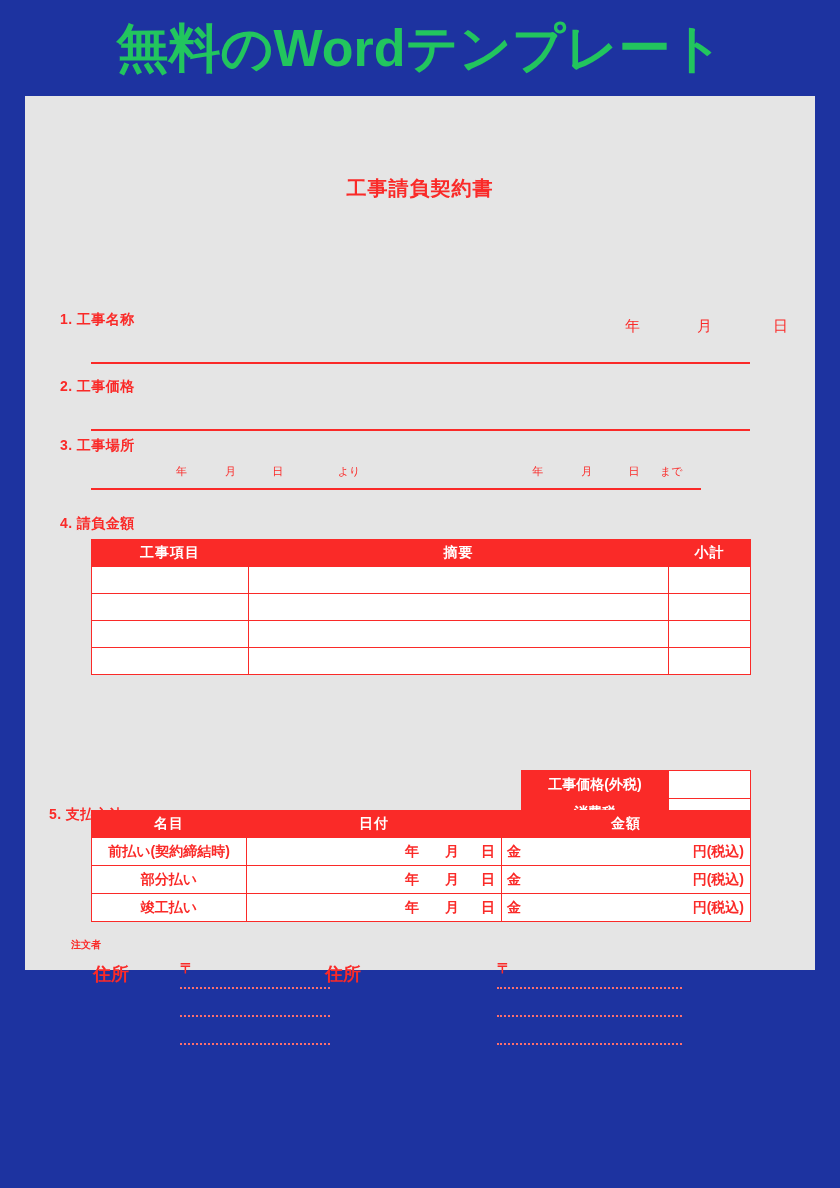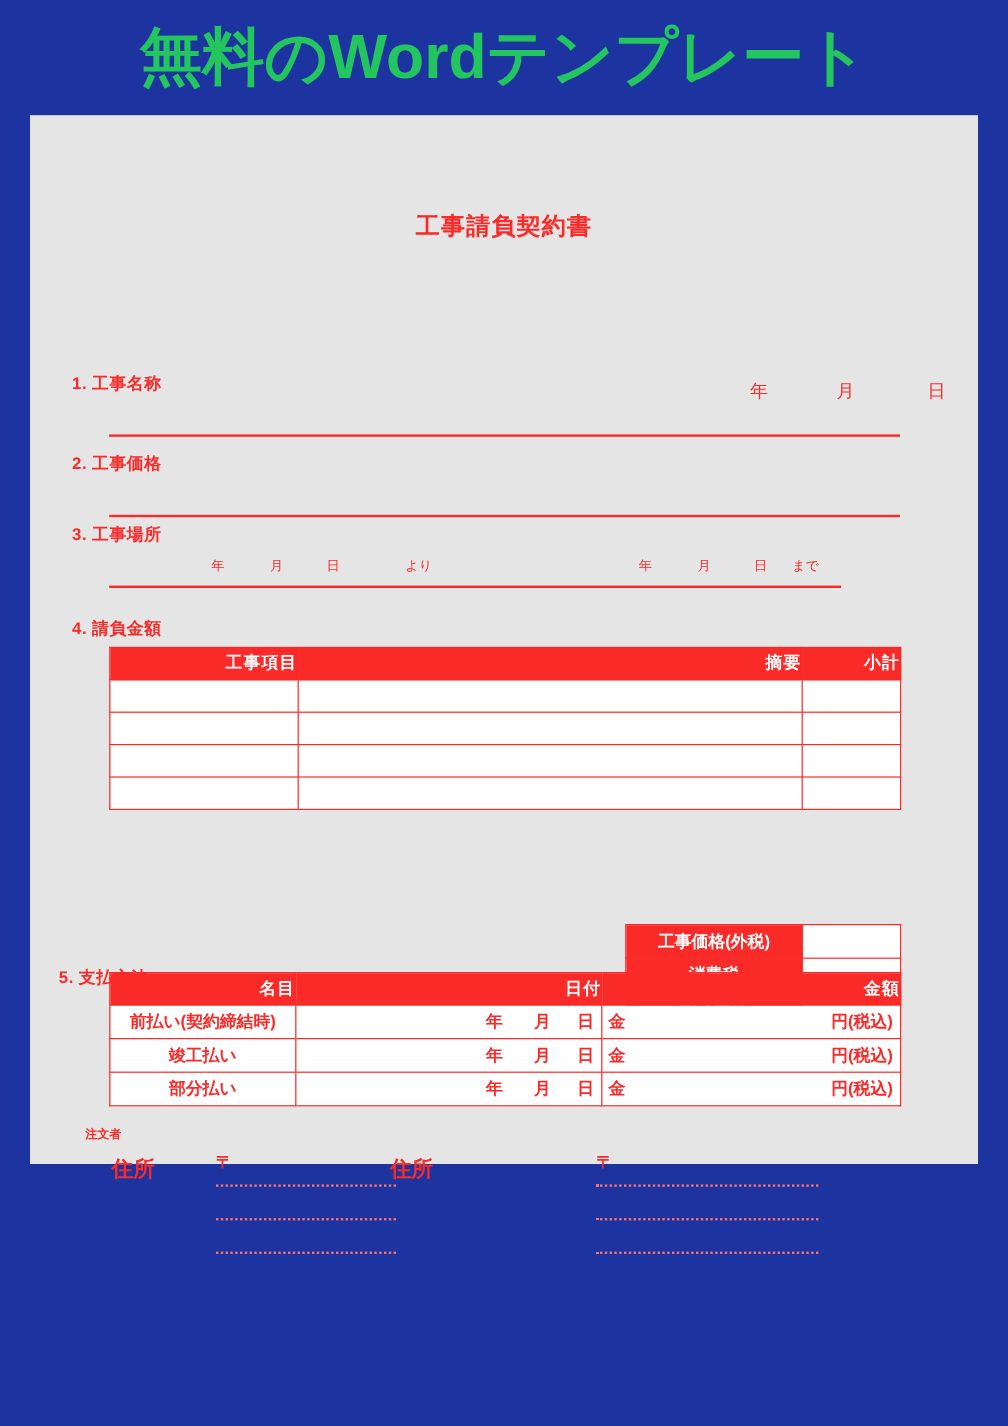--- a/index.html
+++ b/index.html
@@ -146,21 +146,21 @@
   table td, table th {
     border: 1px solid #fa2a28;
     font-size: 14px;
     font-weight: 700;
     padding: 0;
     height: 27px;
   }
   th {
     background: #fa2a28;
     color: #ffffff !important;
-    text-align: right;
+    text-align: center;
     letter-spacing: 1px;
   }
   td { background: #ffffff; }
 
   
   .tbl-amount {
     left: 66px;
     top: 443px;
     width: 659px;
   }
@@ -373,51 +373,51 @@
           </div>
         </td>
         <td class="c-amt">
           <div class="amt-cells">
             <span>金</span>
             <span>円(税込)</span>
           </div>
         </td>
       </tr>
       <tr>
+        <td class="c-name cell-name">部分払い</td>
+        <td class="c-date">
+          <div class="date-cells">
+            <span class="dc-y">年</span>
+            <span class="dc-m">月</span>
+            <span class="dc-d">日</span>
+          </div>
+        </td>
+        <td class="c-amt">
+          <div class="amt-cells">
+            <span>金</span>
+            <span>円(税込)</span>
+          </div>
+        </td>
+      </tr>
+      <tr>
         <td class="c-name cell-name">竣工払い</td>
         <td class="c-date">
           <div class="date-cells">
             <span class="dc-y">年</span>
             <span class="dc-m">月</span>
             <span class="dc-d">日</span>
           </div>
         </td>
         <td class="c-amt">
           <div class="amt-cells">
             <span>金</span>
             <span>円(税込)</span>
           </div>
         </td>
       </tr>
-      <tr>
-        <td class="c-name cell-name">部分払い</td>
-        <td class="c-date">
-          <div class="date-cells">
-            <span class="dc-y">年</span>
-            <span class="dc-m">月</span>
-            <span class="dc-d">日</span>
-          </div>
-        </td>
-        <td class="c-amt">
-          <div class="amt-cells">
-            <span>金</span>
-            <span>円(税込)</span>
-          </div>
-        </td>
-      </tr>
     </tbody>
   </table>
 
   <div class="orderer-head">注文者</div>
 
   <div class="addr-label left">住所</div>
   <div class="postal left">〒</div>
   <div class="dotline dl-l1"></div>
   <div class="dotline dl-l2"></div>
   <div class="dotline dl-l3"></div>

